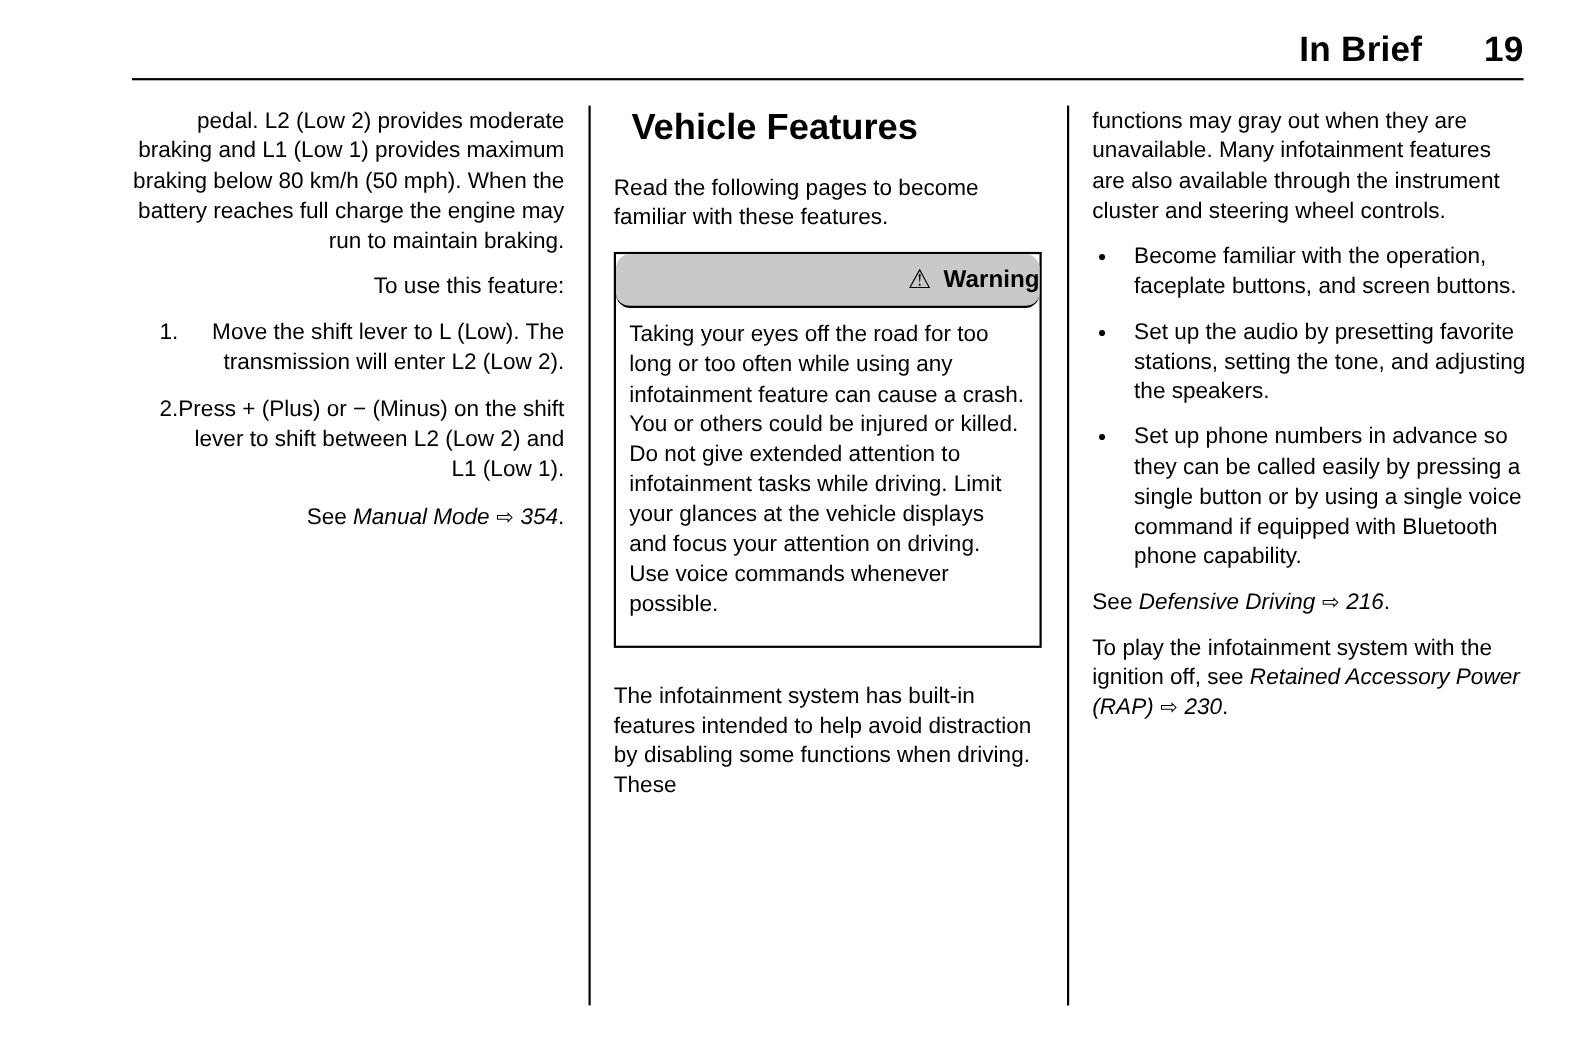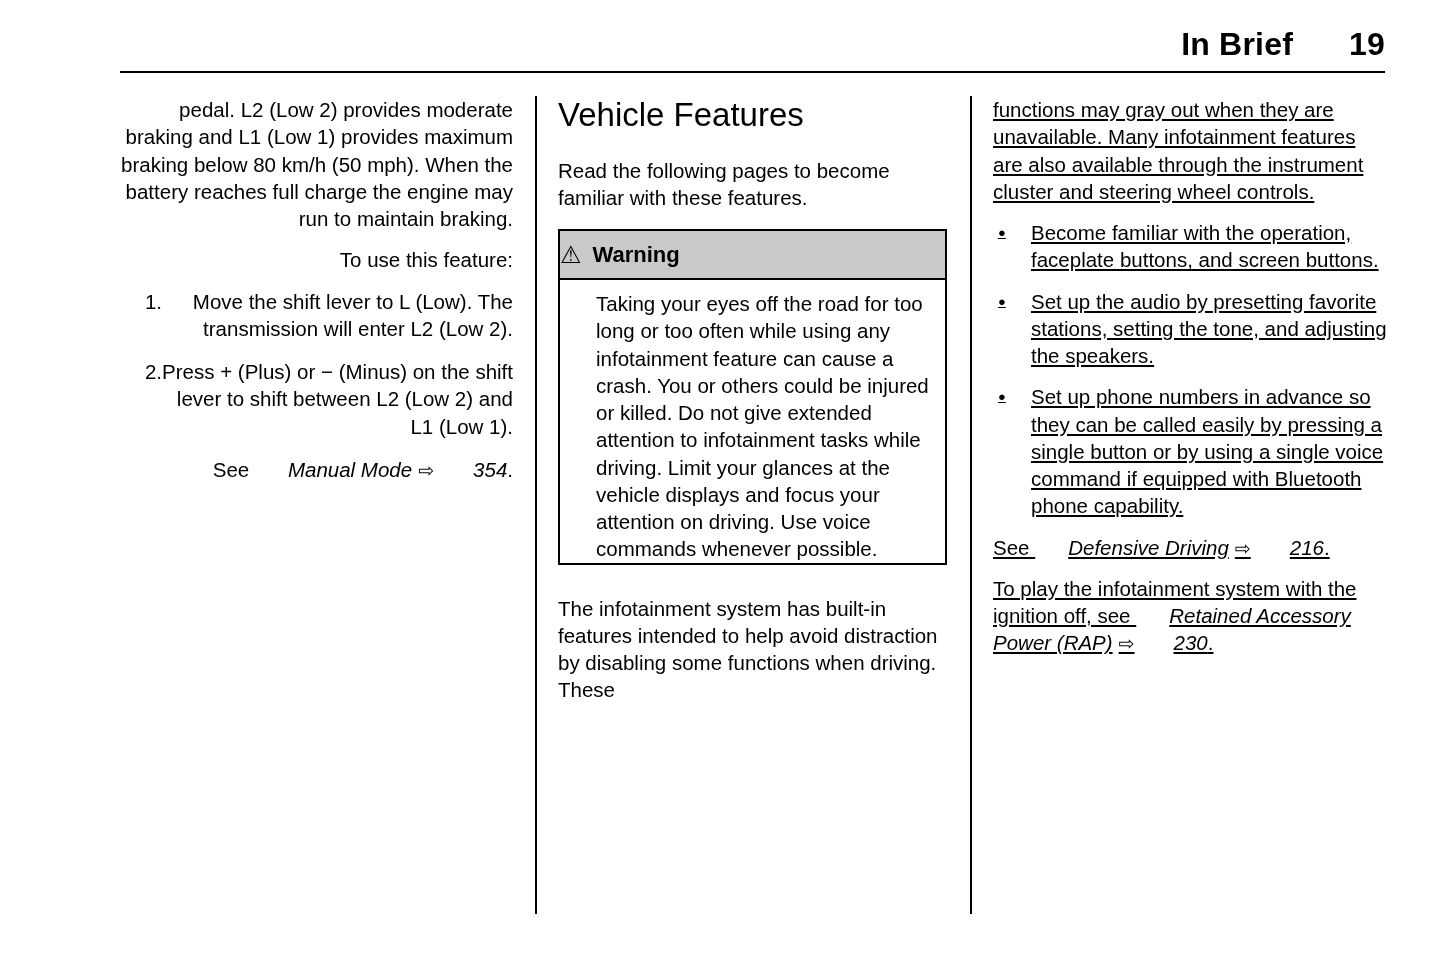--- a/index.html
+++ b/index.html
@@ -21,52 +21,52 @@
   .header-rule {
     position: absolute; top: 71px; left: 120px; width: 1265px; height: 2px;
     background: #000;
   }
 
   
   .columns { position: absolute; top: 96px; left: 120px; display: flex; }
   .col { font-size: 20.5px; line-height: 1.33; }
   .col1 { width: 393px; text-align: right; }
   .col2 { width: 389px; }
-  .col3 { width: 394px; text-decoration: underline; }
+  .col3 { width: 394px; }
   .vdivider { width: 2px; height: 818px; background: #000; flex: 0 0 2px; }
   .vd1 { margin-left: 22px; margin-right: 21px; }
   .vd2 { margin-left: 23px; margin-right: 21px; }
 
   p { margin: 0 0 14px 0; }
-  h1 { font-size: 33px; line-height: 1.05; margin: 2px 0 24px 0; font-weight: normal; }
+  h1 { font-size: 33px; line-height: 1.05; margin: 2px 0 24px 16px; font-weight: bold; }
   h2 { font-size: 25px; line-height: 1.1; margin: 0 0 18px 0; font-weight: bold; }
 
   
   ol.num-list { list-style: none; margin: 10px 0 0 0; padding: 0; }
   ol.num-list li { display: flex; margin: 0 0 16px 0; }
   ol.num-list .num { flex: 0 0 42px; padding-left: 13px; box-sizing: border-box; }
   ol.num-list .li-text { flex: 1; }
 
   
   ul.bullets { list-style: none; margin: 2px 0 2px 0; padding: 0; }
   ul.bullets li { display: flex; margin: 0 0 14px 0; }
   ul.bullets .bullet { flex: 0 0 38px; padding-left: 5px; font-size: 13px; line-height: 27px; box-sizing: border-box; }
   ul.bullets .li-text { flex: 1; }
 
   
   .warning-box { border: 2px solid #000; margin: 18px 0 30px 0; }
   .warning-header {
     background: #c9c9c9; border-bottom: 2px solid #000;
-    text-align: left; padding: 8px 0 7px 0;
-    font-weight: bold; font-size: 22px;
+    text-align: right; padding: 8px 0 7px 0;
+    font-weight: bold; font-size: 22px; border-radius: 13px;
   }
   .warning-icon { font-weight: normal; font-size: 24px; margin-right: 11px; vertical-align: -1px; }
-  .warning-body { padding: 10px 12px 0 12px; margin-left: 24px; }
+  .warning-body { padding: 10px 12px 24px 12px; }
 
-  .italic { font-style: italic; margin-left: 33px; }
+  .italic { font-style: italic; }
   .arrow { margin: 0 6px; font-size: 19px; }
   .see-ref { margin-bottom: 14px; }
 </style>
 </head>
 <body>
 
 <div class="page">
 
   <div class="header">
     <span class="title">In Brief</span><span>19</span>

